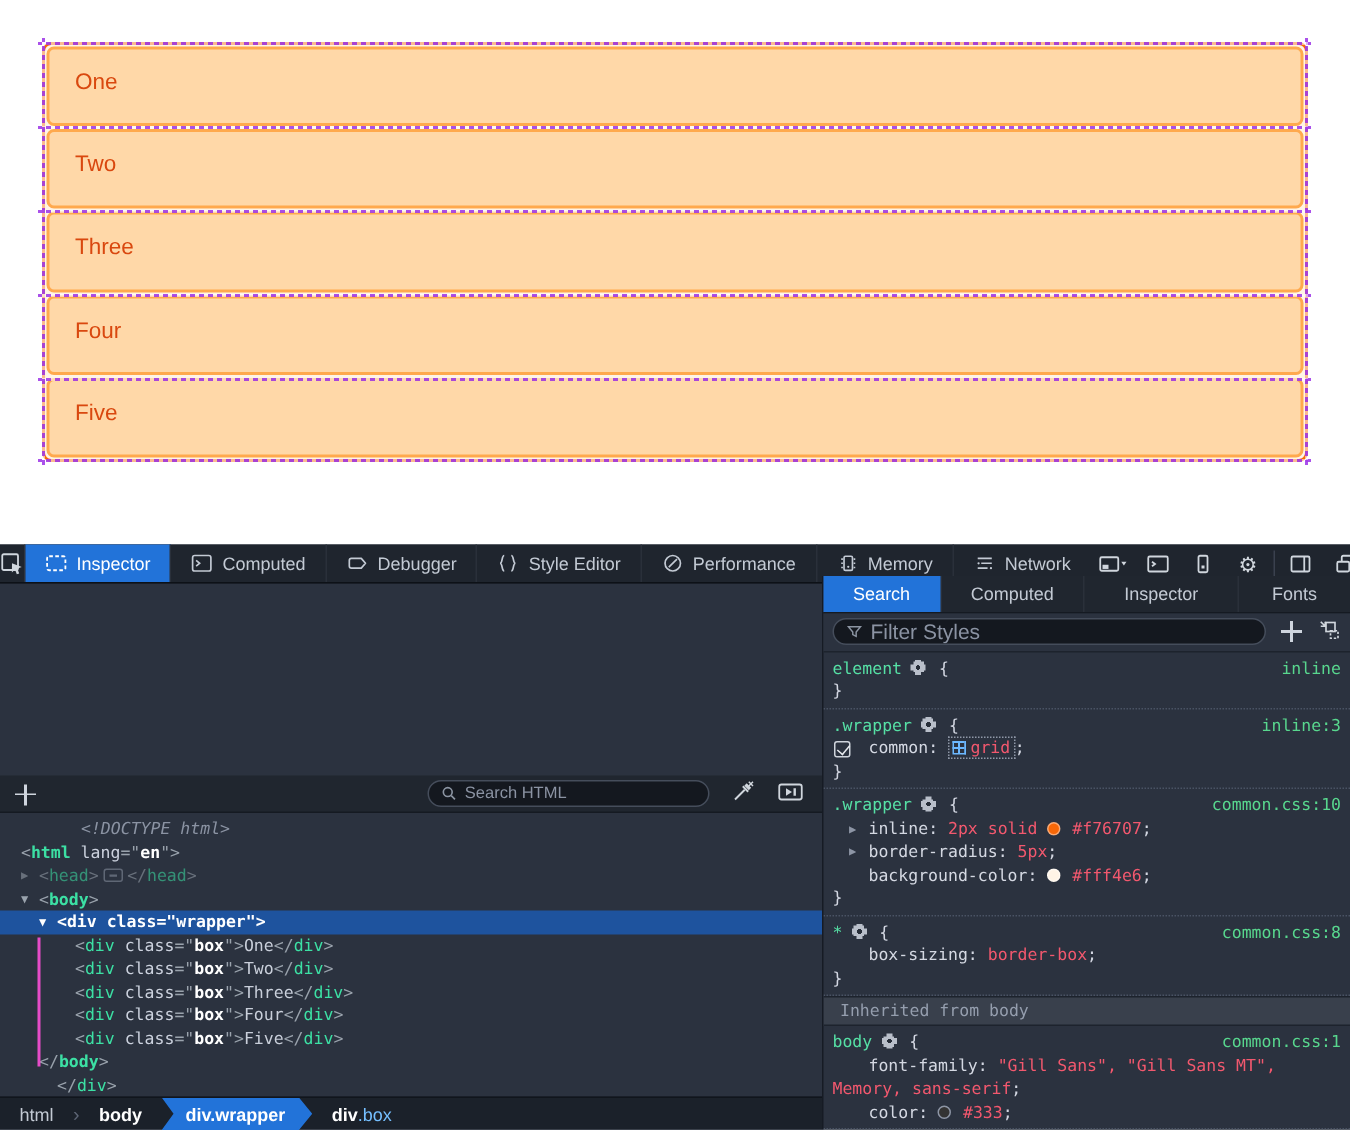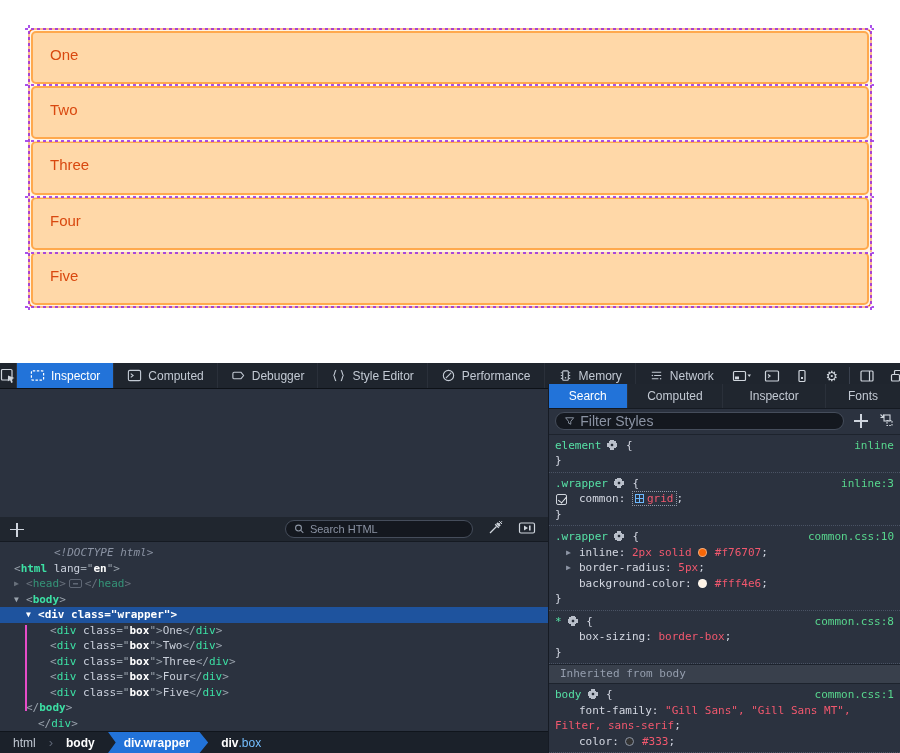--- a/index.html
+++ b/index.html
@@ -372,19 +372,19 @@
             <div class="rule-line rule-close">}</div>
           </div>
           <div class="rule-block">
             <div class="rule-line rule-head"><span class="rule-selector">*</span><span class="gear-icon"></span><span class="rule-brace"> {</span><span class="rule-link">common.css:8</span></div>
             <div class="rule-line prop"><span class="prop-name">box-sizing</span><span class="prop-colon">: </span><span class="prop-value">border-box</span><span class="prop-semi">;</span></div>
             <div class="rule-line rule-close">}</div>
           </div>
           <div class="rule-header">Inherited from body</div>
           <div class="rule-block">
             <div class="rule-line rule-head"><span class="rule-selector">body</span><span class="gear-icon"></span><span class="rule-brace"> {</span><span class="rule-link">common.css:1</span></div>
-            <div class="rule-line prop wrap"><span class="prop-name">font-family</span><span class="prop-colon">: </span><span class="prop-value">"Gill Sans", "Gill Sans MT",</span><br><span class="prop-value">Filter, sans-serif</span><span class="prop-semi">;</span></div>
+            <div class="rule-line prop wrap"><span class="prop-name">font-family</span><span class="prop-colon">: </span><span class="prop-value">"Gill Sans", "Gill Sans MT",</span><br><span class="prop-value">Memory, sans-serif</span><span class="prop-semi">;</span></div>
             <div class="rule-line prop"><span class="prop-name">color</span><span class="prop-colon">: </span><span class="swatch dark" style="background: rgb(51, 51, 51);"></span><span class="prop-value"> #333</span><span class="prop-semi">;</span></div>
           </div>
         </div>
     </div>
   </div>
 </div>
 
 </body></html>

